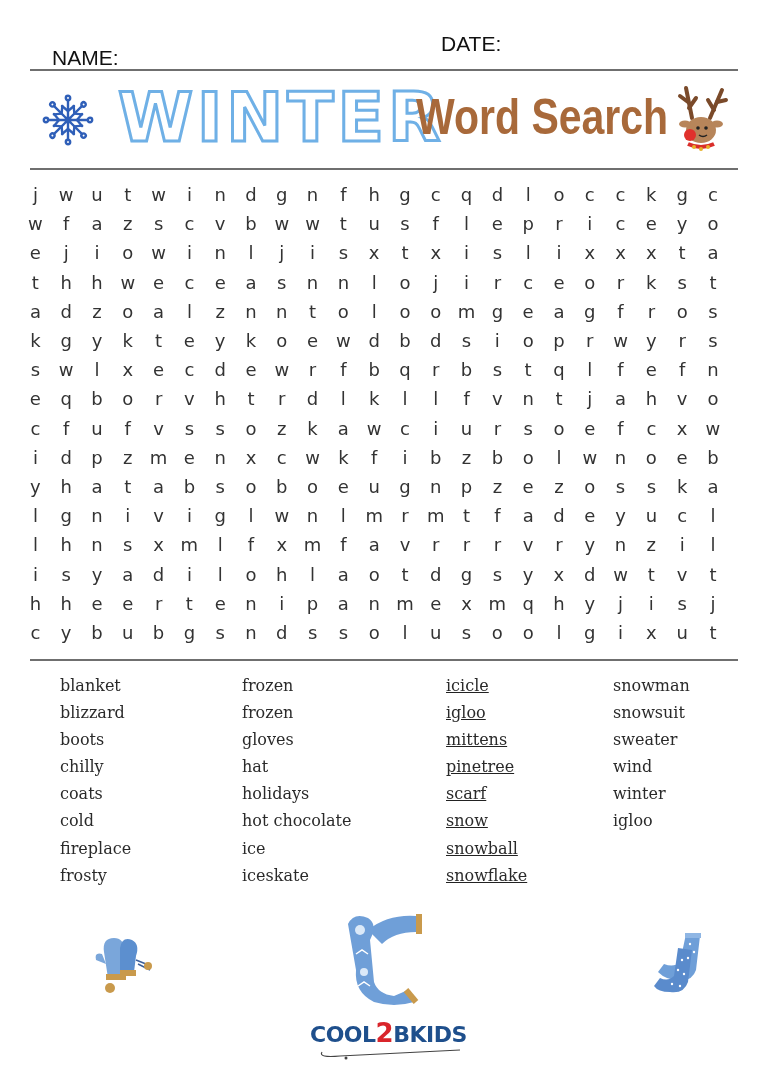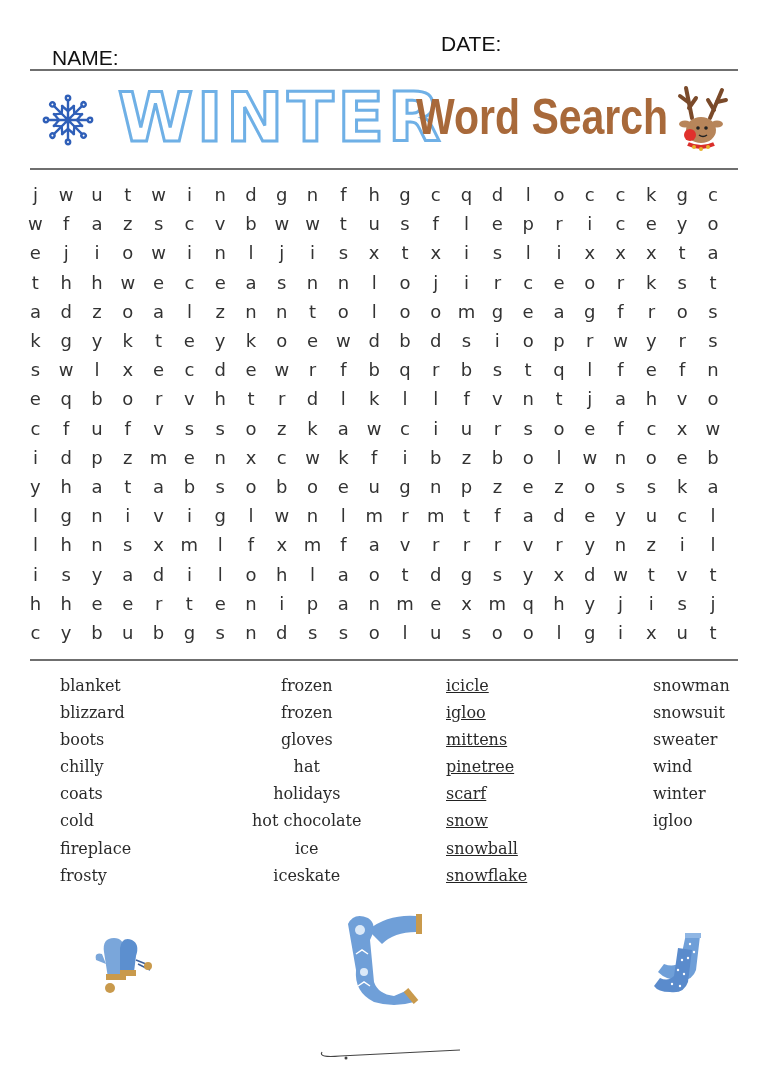--- a/index.html
+++ b/index.html
@@ -480,41 +480,41 @@
 <div class="wcol" style="left:60px;">
   <div class="word">blanket</div>
   <div class="word">blizzard</div>
   <div class="word">boots</div>
   <div class="word">chilly</div>
   <div class="word">coats</div>
   <div class="word">cold</div>
   <div class="word">fireplace</div>
   <div class="word">frosty</div>
 </div>
-<div class="wcol" style="left:252px;text-align:center;">
+<div class="wcol" style="left:242px;">
   <div class="word">frozen</div>
   <div class="word">frozen</div>
   <div class="word">gloves</div>
   <div class="word">hat</div>
   <div class="word">holidays</div>
   <div class="word">hot chocolate</div>
   <div class="word">ice</div>
   <div class="word">iceskate</div>
 </div>
 <div class="wcol" style="left:446px;text-decoration:underline;">
   <div class="word">icicle</div>
   <div class="word">igloo</div>
   <div class="word">mittens</div>
   <div class="word">pinetree</div>
   <div class="word">scarf</div>
   <div class="word">snow</div>
   <div class="word">snowball</div>
   <div class="word">snowflake</div>
 </div>
-<div class="wcol" style="left:613px;margin-left:40px;">
+<div class="wcol" style="left:613px;">
   <div class="word">snowman</div>
   <div class="word">snowsuit</div>
   <div class="word">sweater</div>
   <div class="word">wind</div>
   <div class="word">winter</div>
   <div class="word">igloo</div>
 </div>
 
 <div class="abs" style="left:90px; top:930px; width:70px; height:68px;">
   <svg width="70" height="68" viewBox="0 0 70 68">
@@ -551,17 +551,20 @@
       <circle cx="30" cy="30" r="1.2"></circle>
         <circle cx="26" cy="40" r="1.2"></circle>
         <circle cx="32" cy="44" r="1.2"></circle>
       <circle cx="20" cy="54" r="1.2"></circle>
         <circle cx="28" cy="56" r="1.2"></circle>
     </g>
   </svg>
 </div>
 
 <div class="abs" style="left:310px; top:1020px; width:160px; height:42px;">
+  <div style="font-family:'DejaVu Sans',sans-serif; font-weight:bold; font-size:22px; letter-spacing:-0.5px; white-space:nowrap; line-height:26px;">
+    <span style="color:#1e4f8c;">COOL</span><span style="color:#d9252b; font-size:26px;">2</span><span style="color:#1e4f8c;">BKIDS</span>
+  </div>
   <svg width="160" height="14" viewBox="0 0 160 14" style="position:absolute; left:0; top:26px;">
     <path d="M12 6 Q8 12 30 10 L150 4" stroke="#444" stroke-width="1.2" fill="none"></path>
     <circle cx="36" cy="12" r="1.5" fill="#444"></circle>
   </svg>
 </div>
 
 </body></html>

